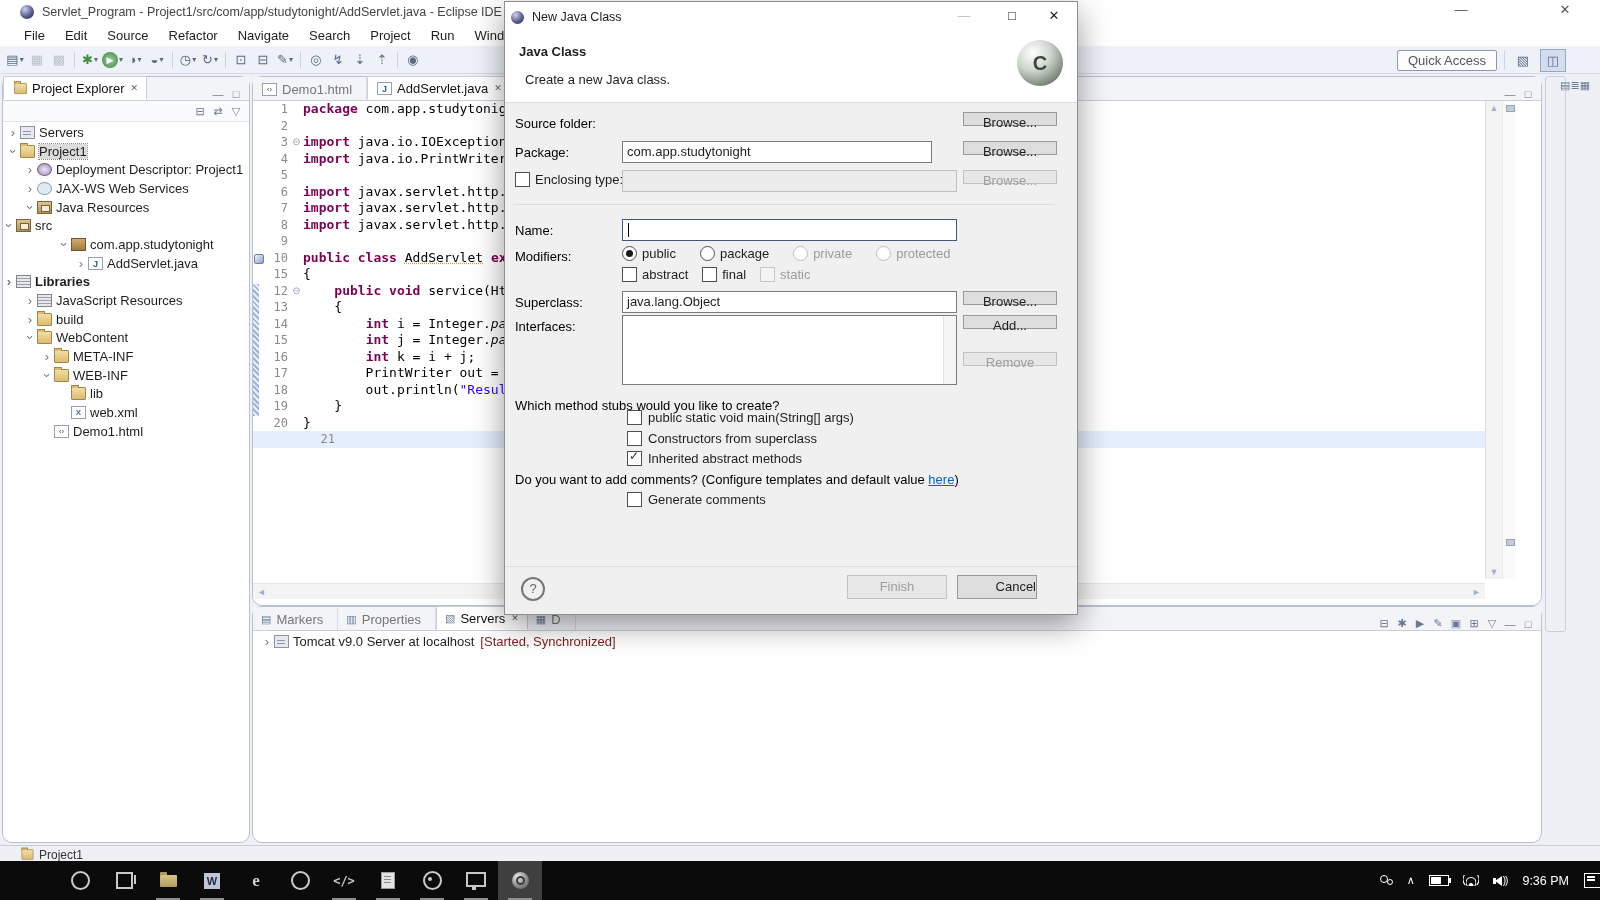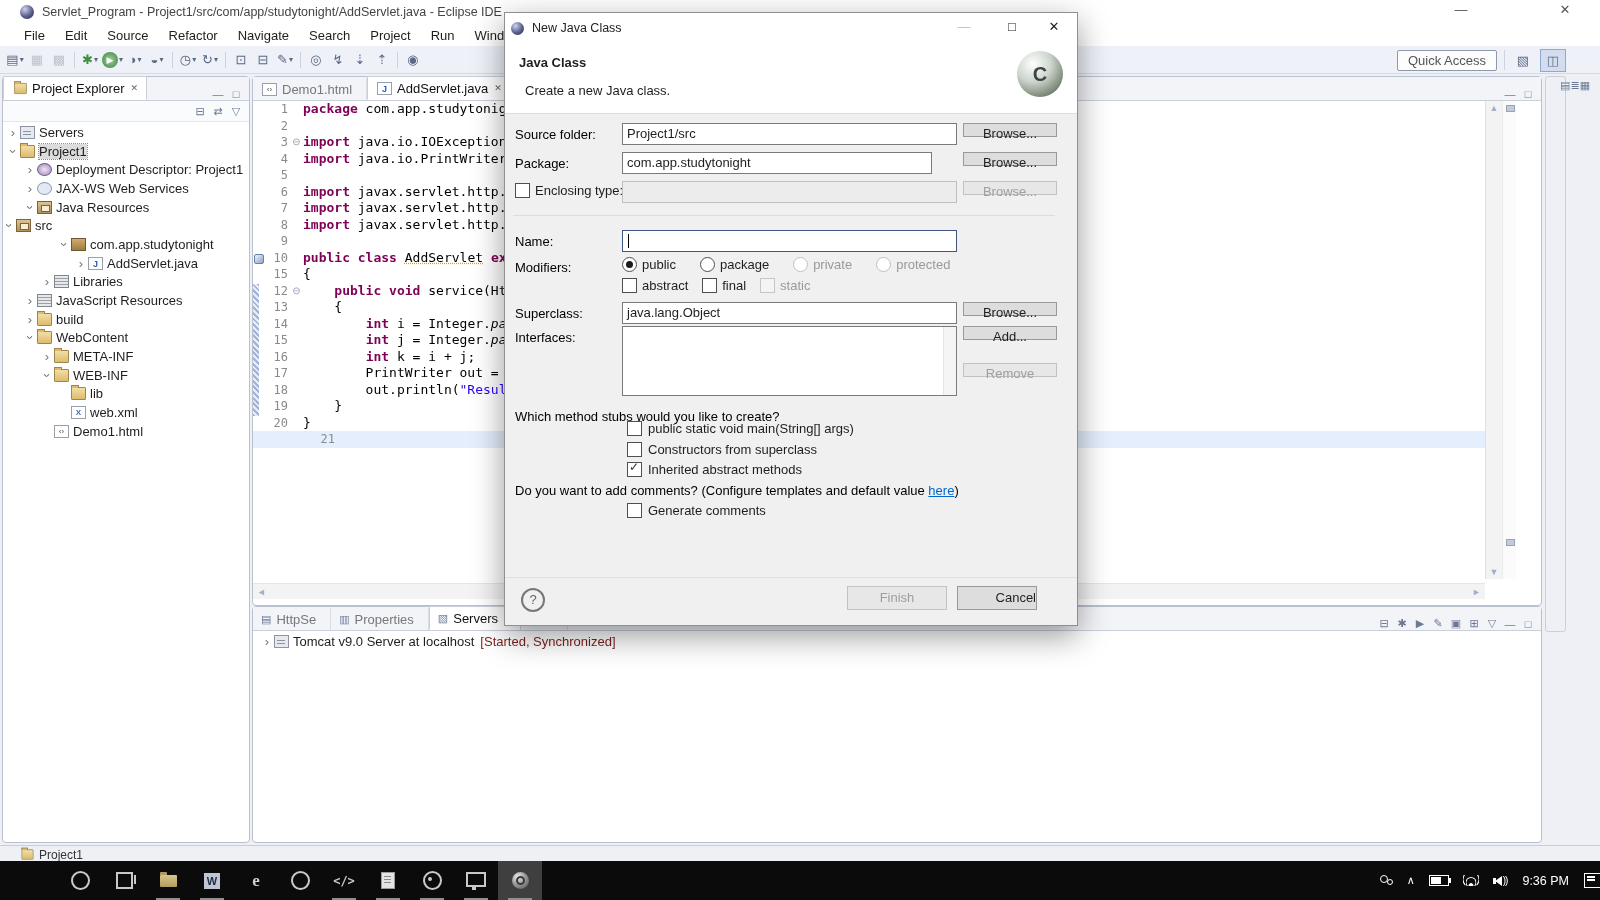--- a/index.html
+++ b/index.html
@@ -20,21 +20,21 @@
   .tico.sep{min-width:1px;width:1px;height:16px;background:#cdd2dd;margin:0 4px;padding:0;}
   .tico.dis{color:#bcc2cc;}
   .tico.g-grn{color:#3f8f3f;}
   .tico.g-run .g{background:radial-gradient(#9ed39e,#3e7d3e);color:#fff;border-radius:50%;font-size:9px;width:16px;height:16px;line-height:16px;}
   .tico.has-dd::after{content:'▾';font-size:8px;color:#5a6a84;margin-left:1px;}
   #quickaccess{position:absolute;right:103px;top:4px;border:1px solid #8e99ab;border-radius:2px;color:#555;padding:2px 10px;background:#fdfdfd;}
   .persp{position:absolute;top:3px;width:24px;height:21px;text-align:center;line-height:21px;color:#5a6a84;border:1px solid transparent;}
   .persp.pressed{background:#d4dcef;border-color:#92a8cc;}
   .tb-divider{position:absolute;right:95px;top:4px;width:1px;height:20px;background:#cdd2dd;}
   
-  .panel{position:absolute;background:#fff;border:1px solid #b9c0d0;border-radius:4px;box-sizing:border-box;}
+  .panel{position:absolute;background:#fff;border:1px solid #b9c0d0;border-radius:10px;box-sizing:border-box;}
   .ptabs{height:23px;background:#f3f4f8;border-bottom:1px solid #c9cfdb;display:flex;align-items:flex-end;}
   .ptab{height:22px;display:flex;align-items:center;padding:0 8px;color:#777;border-right:1px solid #d8dce5;background:#f3f4f8;}
   .ptab.active{background:#fff;color:#111;border:1px solid #c9cfdb;border-bottom:1px solid #fff;}
   .ptab .x{margin-left:6px;font-size:9px;color:#666;}
   .phdr-icons{margin-left:auto;display:flex;align-items:center;padding-right:4px;color:#6b7a94;}
   .phic{width:18px;text-align:center;font-size:11px;color:#6b7a94;}
   
   #tree{position:absolute;left:0;top:46px;right:0;bottom:0;overflow:hidden;}
   .trow{display:flex;align-items:center;height:18.7px;}
   .arr{width:12px;text-align:center;color:#777;font-size:13px;flex:none;visibility:hidden;}
@@ -82,21 +82,21 @@
   .hscroll{position:absolute;left:0;bottom:6px;height:16px;width:1232px;background:#f3f3f3;border-top:1px solid #e6e6e6;color:#9fb0c8;display:flex;justify-content:space-between;align-items:center;padding:0 4px;box-sizing:border-box;}
   
   .srow{display:flex;align-items:center;height:20px;padding-left:8px;}
   .status-gray{color:#7f1d1d;margin-left:6px;}
   
   #rightstrip{left:1545px;top:76px;width:21px;height:556px;background:#eef0f5;border:1px solid #c9cfdb;border-radius:3px;box-sizing:border-box;}
   #rightstrip .phic{width:19px;margin-top:4px;}
   
   #statusbar{left:0;top:845px;width:1600px;height:17px;background:#eef0f5;border-top:1px solid #c8cdd8;display:flex;align-items:center;font-size:12px;color:#333;}
   
-  #dialog{left:504px;top:12px;width:558px;height:612px;background:#f0f0f0;border:1px solid #8f8f8f;
+  #dialog{left:504px;top:1px;width:558px;height:612px;background:#f0f0f0;border:1px solid #8f8f8f;
      box-shadow:0 10px 30px rgba(0,0,0,.4);z-index:50;text-decoration:underline;}
   #dlg-title{position:absolute;left:0;top:0;width:100%;height:30px;background:#fff;display:flex;align-items:center;}
   #dlg-title .t{font-size:12.5px;color:#222;}
   .dlg-ctl{position:absolute;top:0;width:34px;height:28px;text-align:center;line-height:28px;color:#222;font-size:13px;}
   #dlg-banner{position:absolute;left:0;top:30px;width:100%;height:70px;background:#fff;border-bottom:1px solid #dcdcdc;}
   #dlg-banner .h{position:absolute;left:14px;top:12px;font-weight:bold;}
   #dlg-banner .s{position:absolute;left:20px;top:40px;}
   #class-ball{position:absolute;right:14px;top:8px;width:46px;height:46px;border-radius:50%;
      background:radial-gradient(circle at 35% 28%,#ffffff,#cdd5cd 40%,#74816f 78%,#4c584d);
      color:#3c463e;font:bold 20px/46px "Liberation Sans",sans-serif;text-align:center;}
@@ -322,21 +322,21 @@
         <div class="trow" style="padding-left: 55px;">
           <span class="arr open"></span>
           <span class="ic ic-package"></span>
           <span class="tlabel">com.app.studytonight</span>
         </div>
         <div class="trow" style="padding-left: 72px;">
           <span class="arr closed"></span>
           <span class="ic ic-java"></span>
           <span class="tlabel">AddServlet.java</span>
         </div>
-        <div class="trow" style="padding-left: 38px;">
+        <div class="trow" style=" font-weight: bold;">
           <span class="arr closed"></span>
           <span class="ic ic-lib"></span>
           <span class="tlabel">Libraries</span>
         </div>
         <div class="trow" style="padding-left: 21px;">
           <span class="arr closed"></span>
           <span class="ic ic-lib"></span>
           <span class="tlabel">JavaScript Resources</span>
         </div>
         <div class="trow" style="padding-left: 21px;">
@@ -545,21 +545,21 @@
       <span style="font-size:9px;">►</span>
     </div>
   </div>
 
   <div class="panel" style="left:252px;top:606px;width:1290px;height:237px;">
     <div class="ptabs">
       <span style="display:flex;align-items:flex-end;">
 
       <span class="ptab">
             <span style="margin-right:5px;color:#6b7a94;font-size:11px;">▤</span>
-            <span>HttpSe</span>
+            <span>Markers</span>
             <span class="x"></span>
           </span>
           <span class="ptab">
             <span style="margin-right:5px;color:#6b7a94;font-size:11px;">▥</span>
             <span>Properties</span>
             <span class="x"></span>
           </span>
           <span class="ptab active">
             <span style="margin-right:5px;color:#6b7a94;font-size:11px;">▧</span>
             <span>Servers</span>
@@ -609,21 +609,20 @@
       <span class="dlg-ctl" style="right:48px;">□</span>
       <span class="dlg-ctl" style="right:6px;">✕</span>
     </div>
     <div id="dlg-banner">
       <span class="h">Java Class</span>
       <span class="s">Create a new Java class.</span>
       <span id="class-ball">C</span>
     </div>
 
     <span class="dl" style="left:10px;top:114px;">Source folder:</span>
-    <span class="dfield" style="left:117px;top:110px;width:325px;">Project1/src</span>
     <span class="dbtn" style="left:458px;top:110px;">Browse...</span>
 
     <span class="dl" style="left:10px;top:143px;">Package:</span>
     <span class="dfield" style="left:117px;top:139px;width:300px;">com.app.studytonight</span>
     <span class="dbtn" style="left:458px;top:139px;">Browse...</span>
 
     <span class="optrow" style="left:10px;top:170px;gap:5px;">
       <span class="cb"></span>
       <span>Enclosing type:</span>
     </span>

